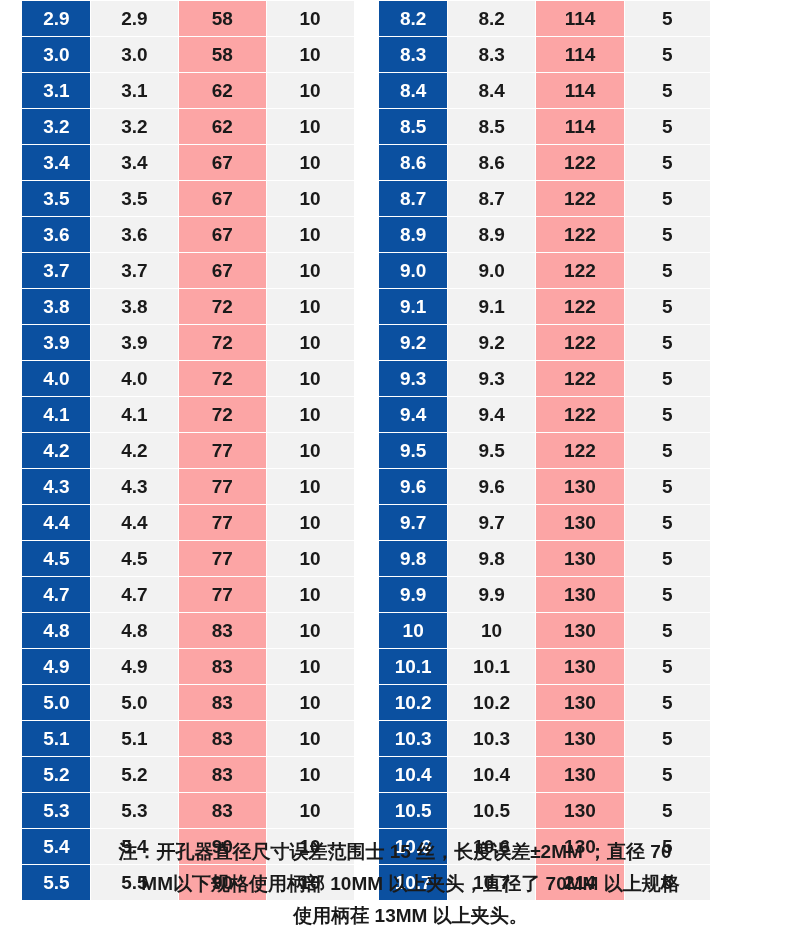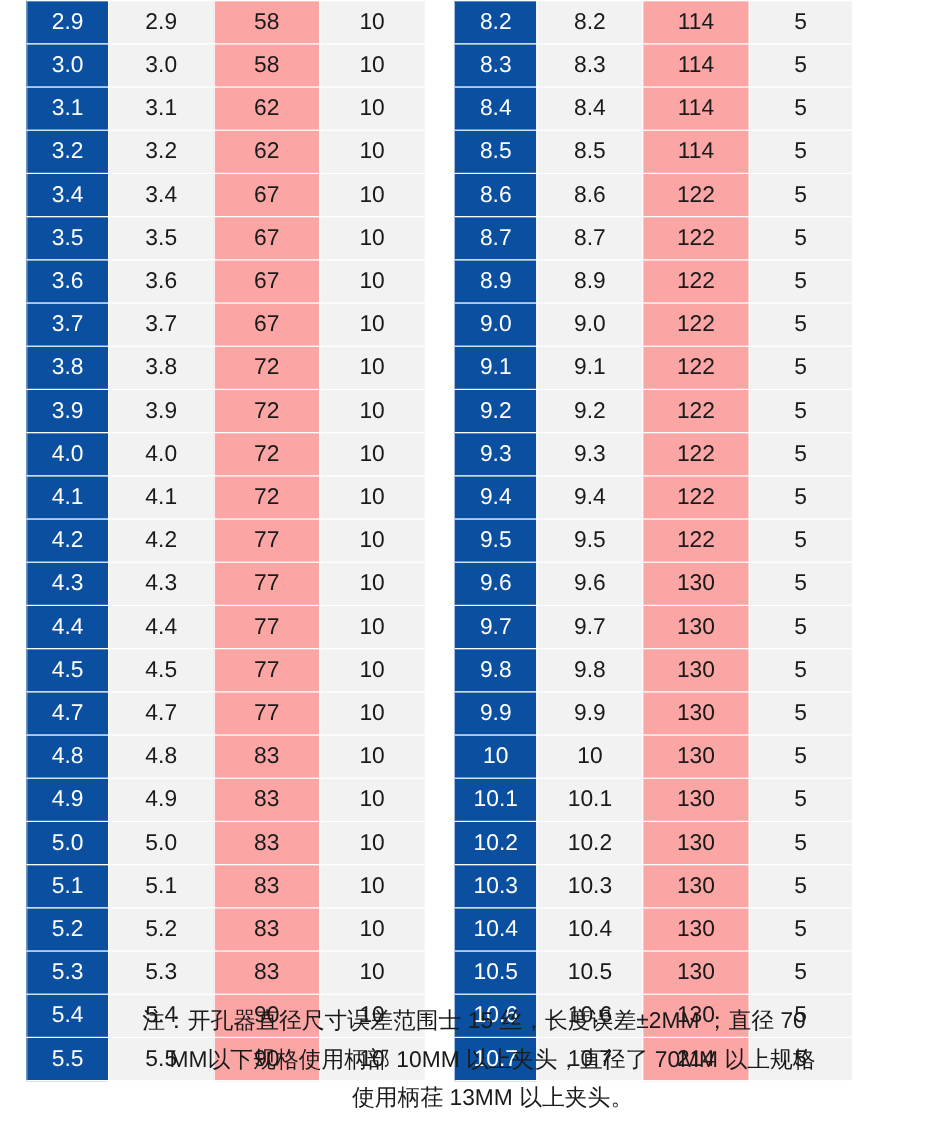--- a/index.html
+++ b/index.html
@@ -10,20 +10,21 @@
     width: 790px;
     height: 946px;
     background: #ffffff;
     font-family: "Liberation Sans", sans-serif;
     overflow: hidden;
   }
   .page {
     position: relative;
     width: 711px;
     height: 946px;
+    font-weight: bold;
   }
   .tables {
     display: flex;
     flex-direction: row;
     align-items: flex-start;
     padding-top: 0px;
     padding-left: 22px;
     gap: 24px;
   }
   table.spec {

